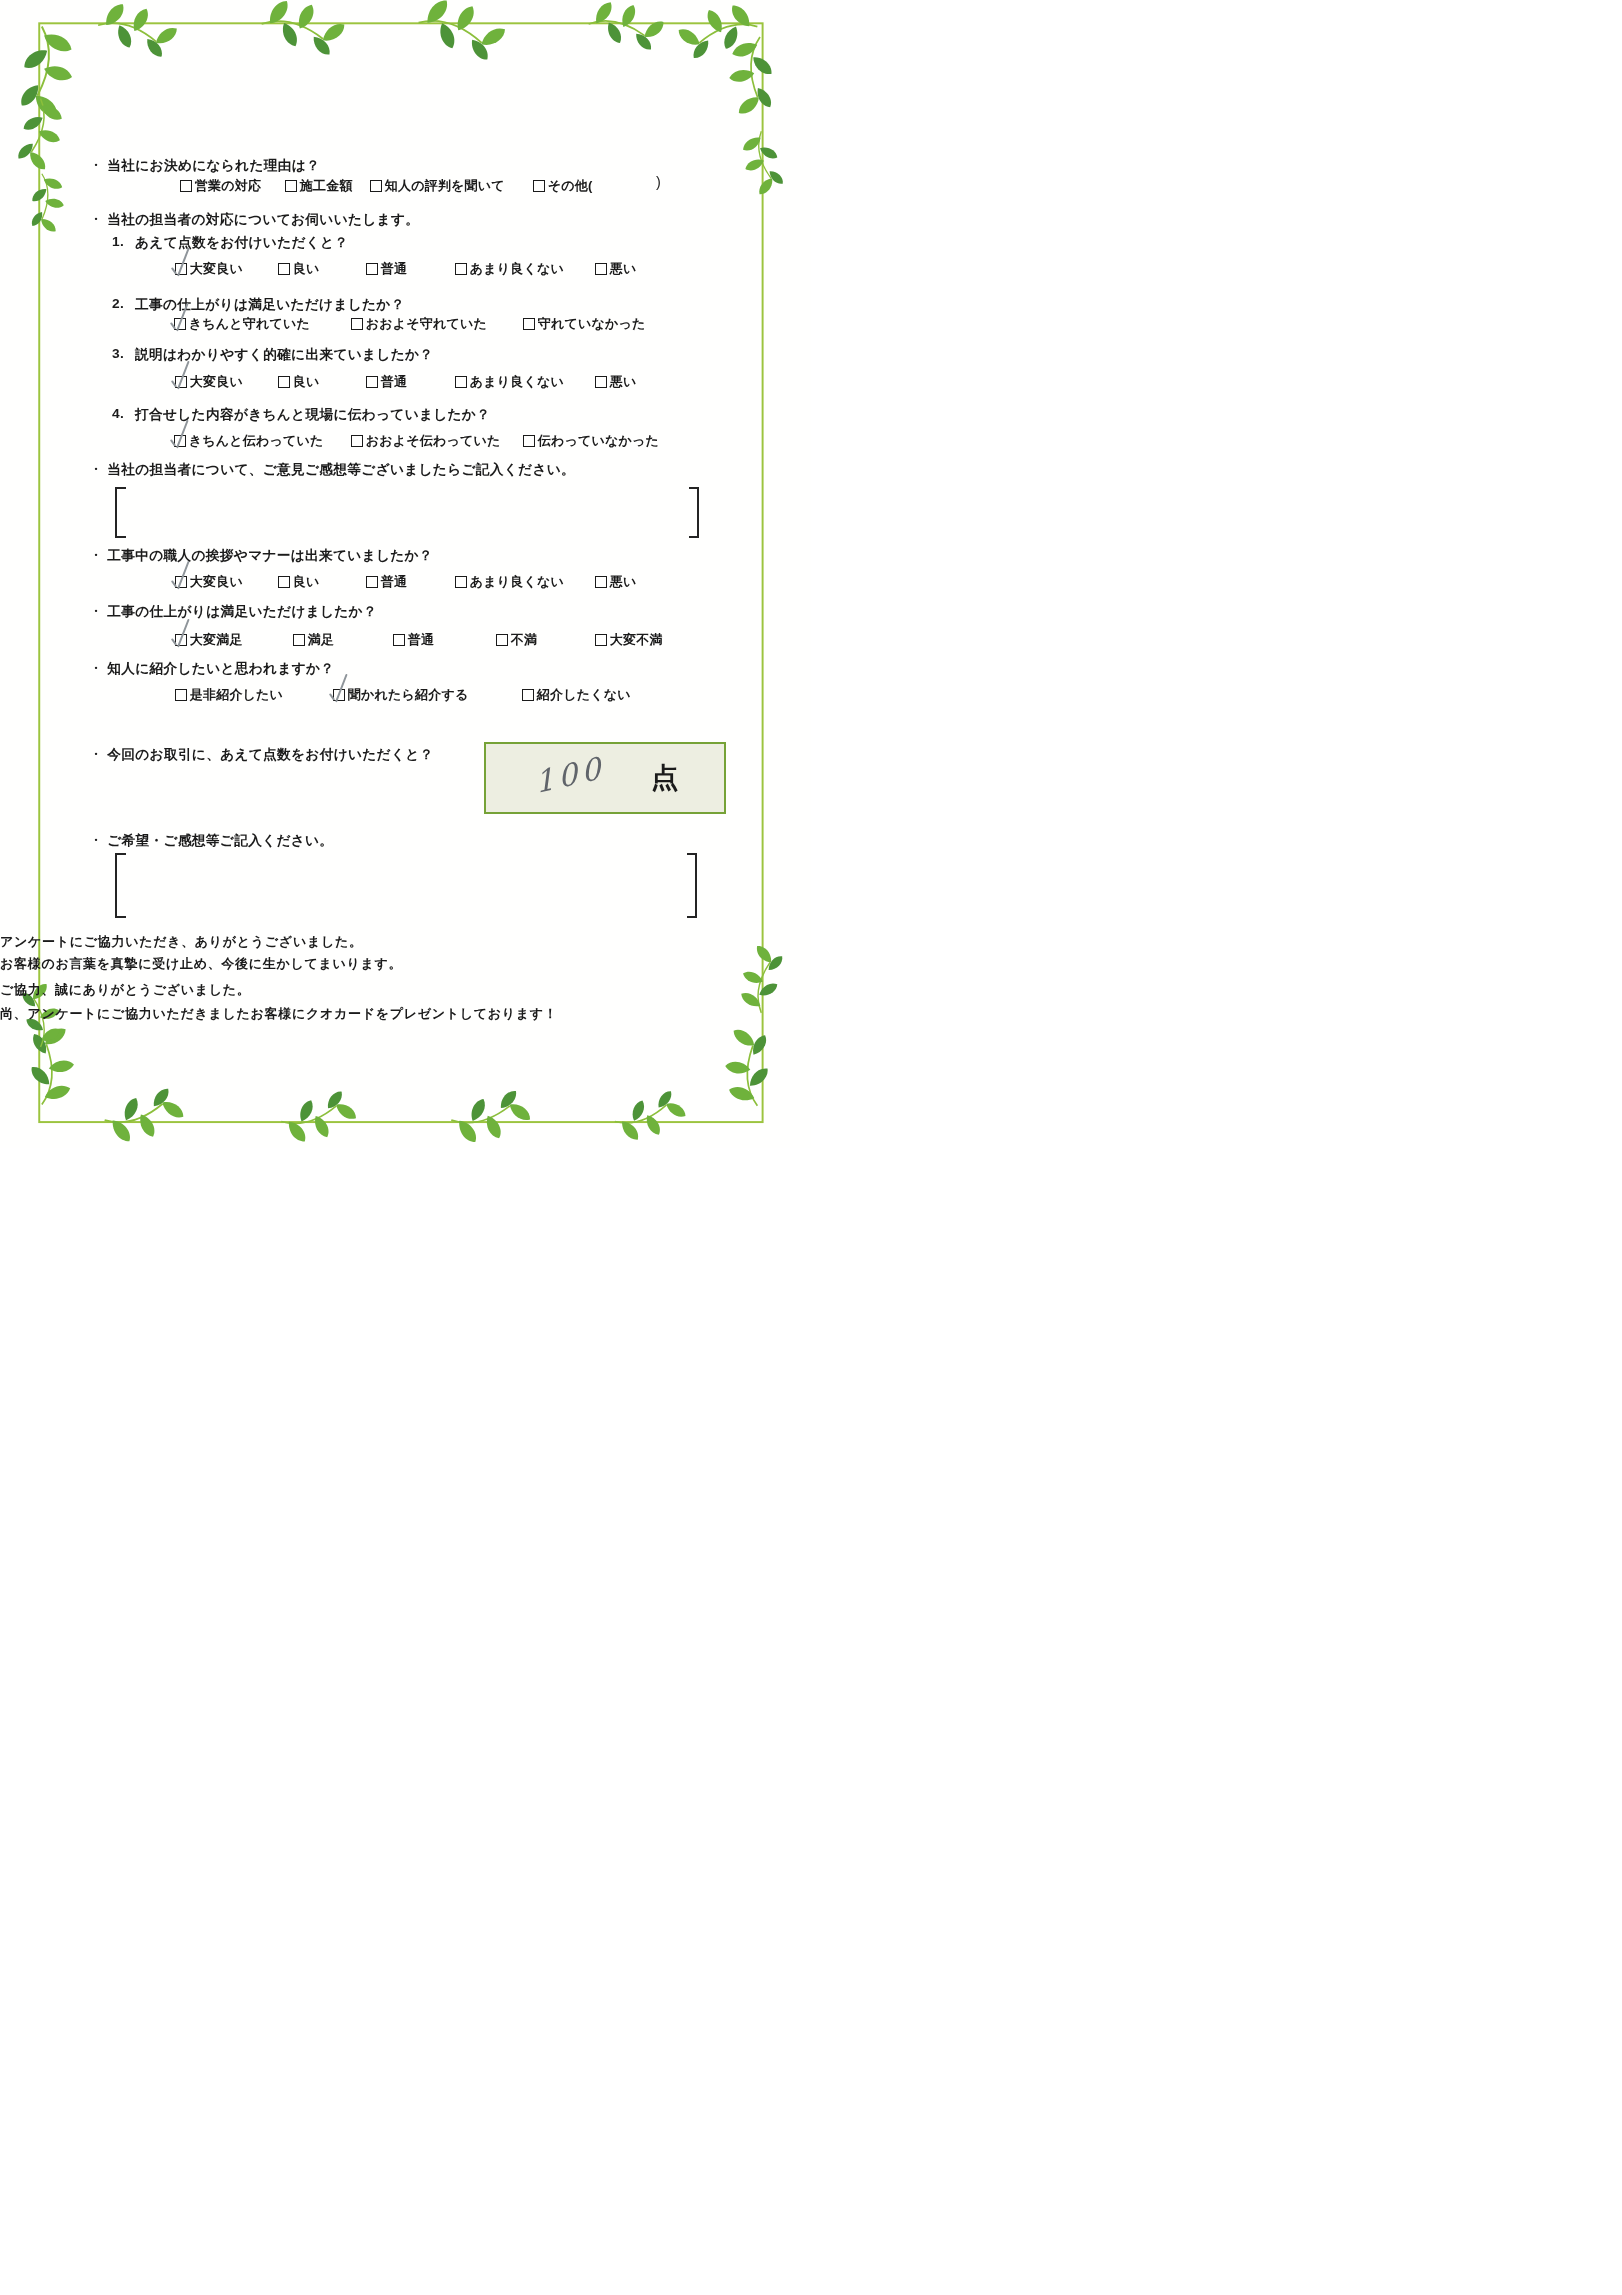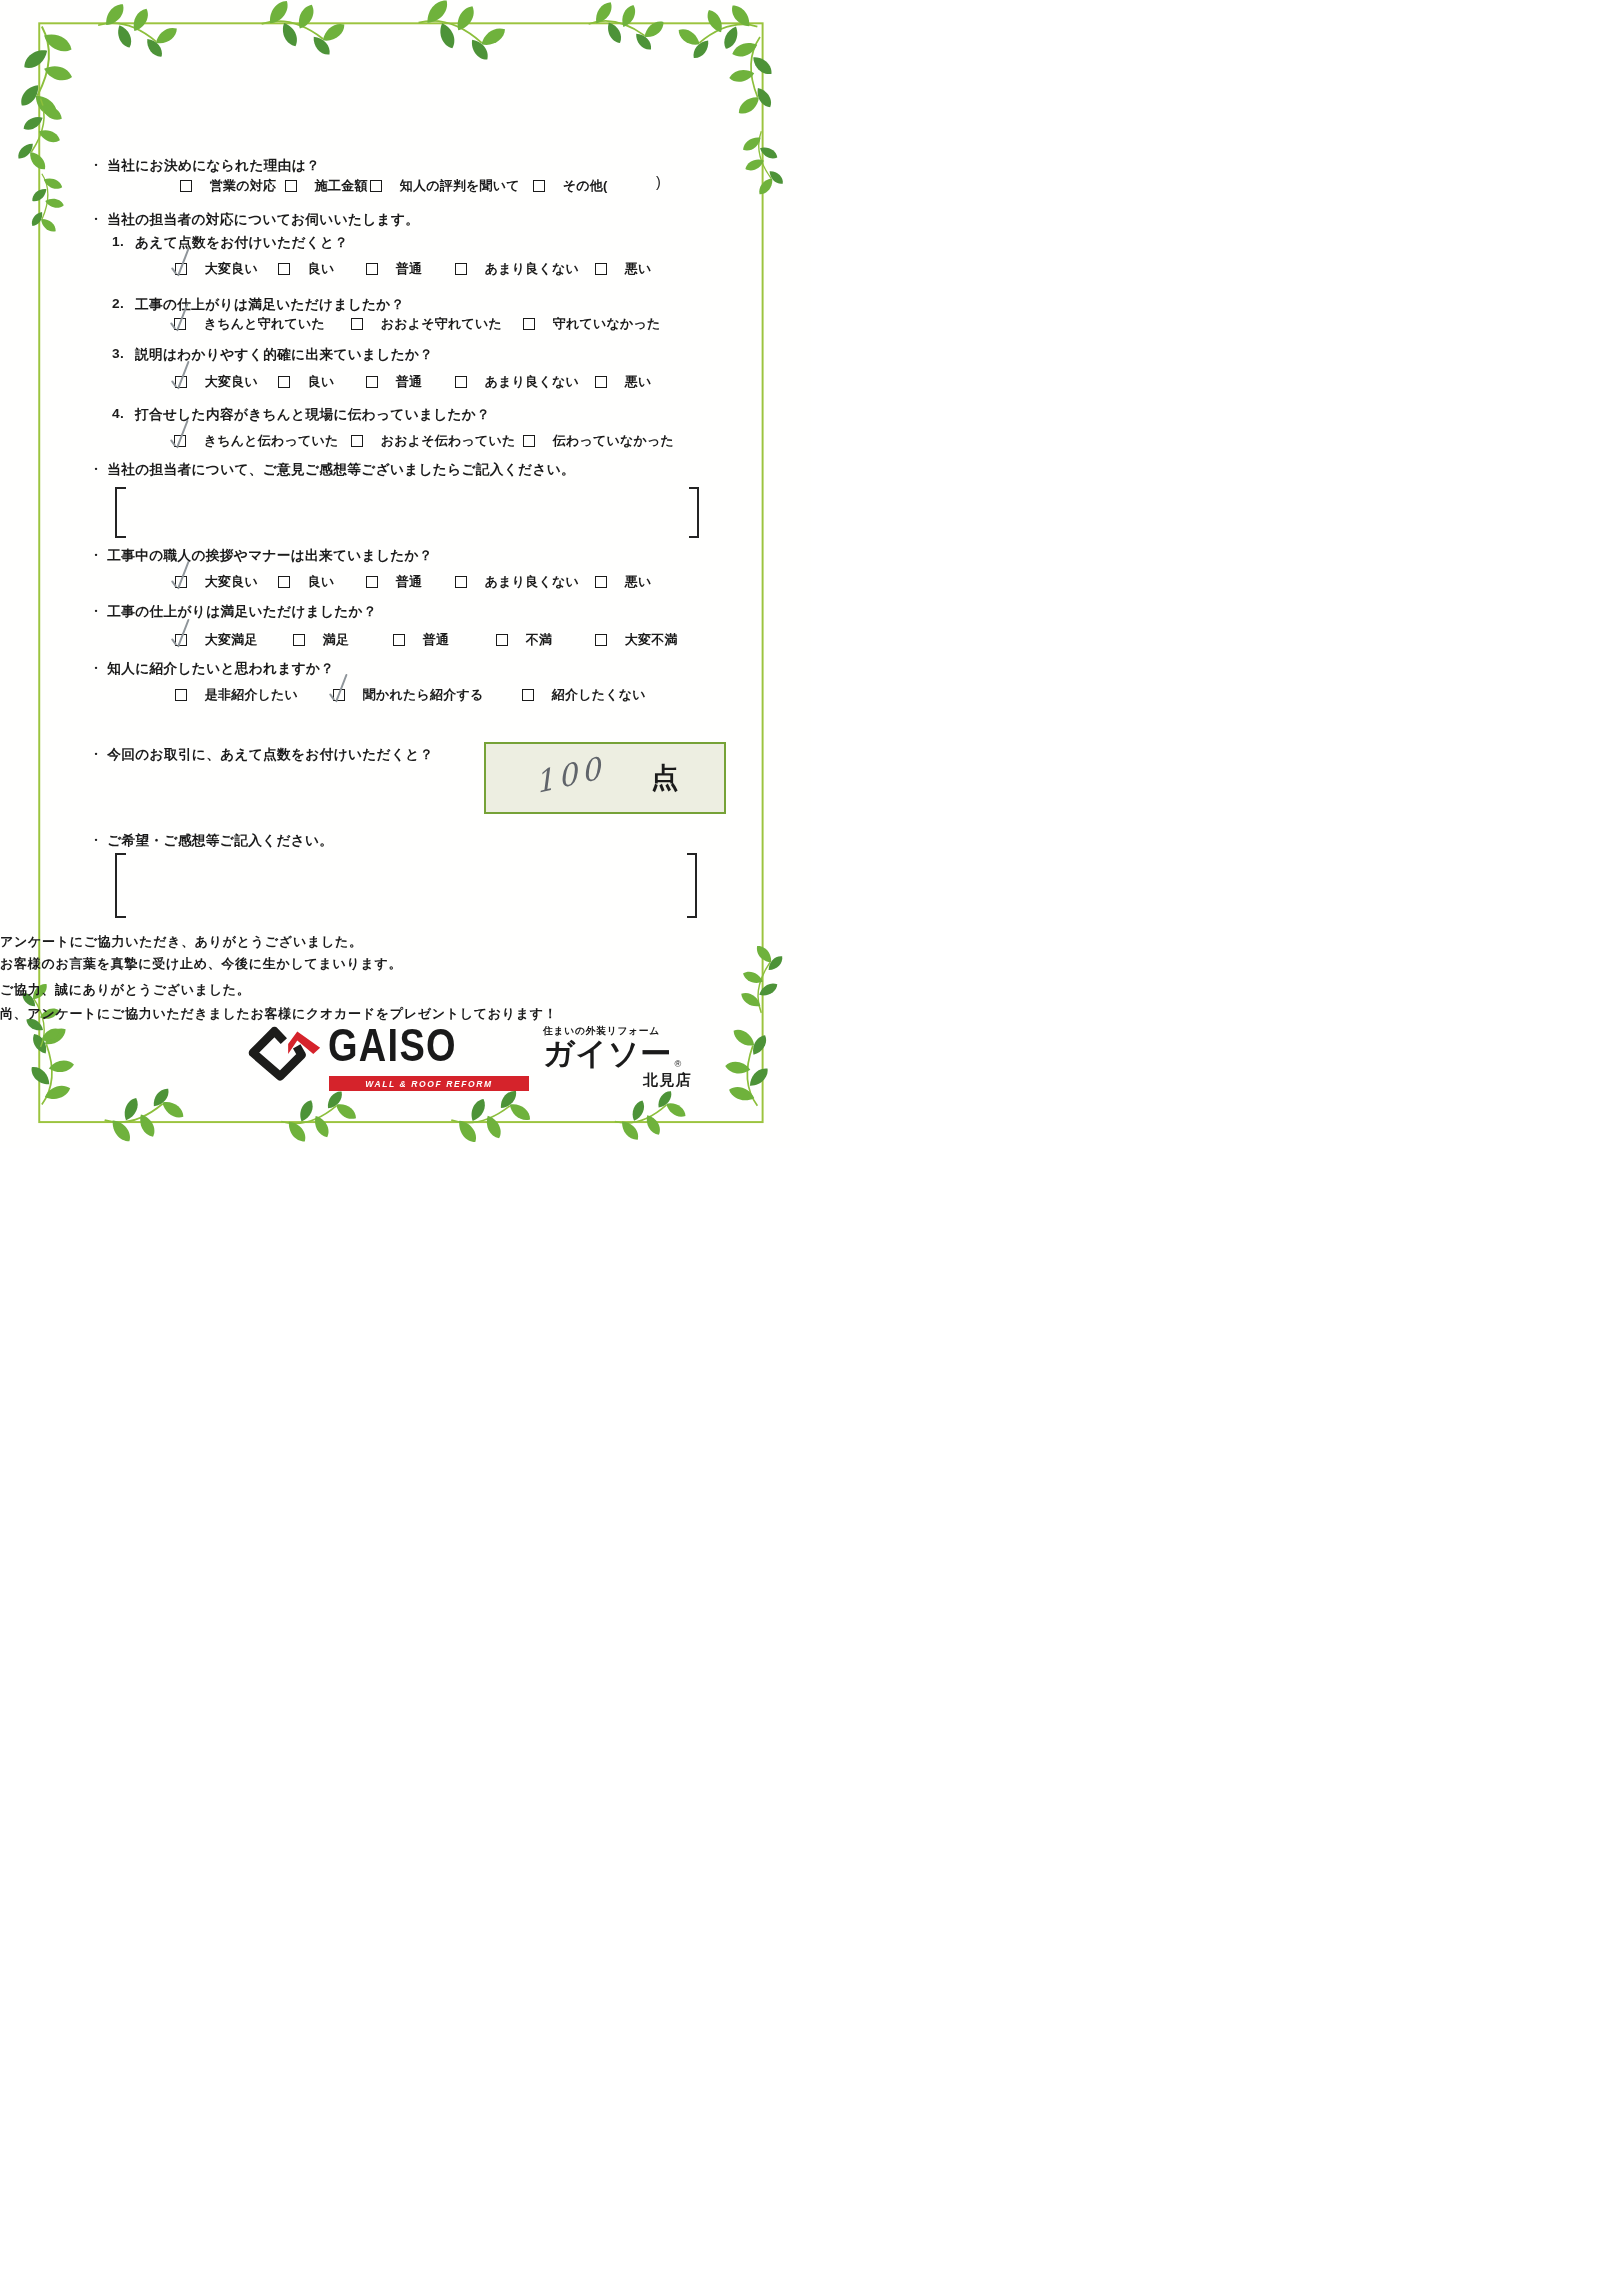--- a/index.html
+++ b/index.html
@@ -13,21 +13,21 @@
     left:0; top:69px; width:811px; text-align:center;
     font-size:28px; font-weight:500; letter-spacing:3.3px;
   }
   .qline { position:absolute; display:flex; align-items:flex-start; gap:5.2px; white-space:nowrap;
            font-size:13.7px; font-weight:700; letter-spacing:0.3px; }
   .qline .bdot { font-size:11.8px; font-weight:700; padding-top:1.3px; }
   .numline { position:absolute; display:flex; gap:11px; white-space:nowrap;
              font-size:13.7px; font-weight:700; letter-spacing:0.3px; }
   .numline .num { font-weight:600; }
   .row { position:absolute; left:0; width:811px; height:18.3px; }
-  .opt { position:absolute; display:flex; align-items:center; gap:18px;
+  .opt { position:absolute; display:flex; align-items:center; gap:3px;
          font-size:13px; font-weight:600; white-space:nowrap; letter-spacing:0.2px;padding-left:36px; }
   .cb { position:relative; width:9.8px; height:9.8px; border:1.3px solid #1b1b1b;
         display:inline-block; flex:0 0 auto; background:transparent; }
   .cb.checked::before {
     content:''; position:absolute; left:0.7px; top:-17.7px; width:1.6px; height:30px;
     background:#8f959a; transform:rotate(21deg); transform-origin:bottom center; border-radius:1.3px;
   }
   .cb.checked::after {
     content:''; position:absolute; left:-3.3px; bottom:-1.3px; width:1.6px; height:7.9px;
     background:#8f959a; transform:rotate(-36deg); border-radius:1.3px;
@@ -325,30 +325,15 @@
     <div class="brk l"></div>
     <div class="brk r"></div>
     <div class="comment-value"></div>
   </div>
 
   <div class="footer-line" style="top:933px">アンケートにご協力いただき、ありがとうございました。</div>
   <div class="footer-line" style="top:955px">お客様のお言葉を真摯に受け止め、今後に生かしてまいります。</div>
   <div class="footer-line" style="top:981px">ご協力、誠にありがとうございました。</div>
   <div class="footer-line" style="top:1005px">尚、アンケートにご協力いただきましたお客様にクオカードをプレゼントしております！</div>
 
-  <div class="logo">
-    <svg class="logo-mark" viewBox="0 0 280 250" aria-hidden="true">
-      <path d="M158 62 L190 18 L270 75 L246 97 L190 50 L158 97 Z" fill="#d5232b"></path>
-      <path d="M143 52 L110 17 L35 93 L130 175 L205 100 L188 70" fill="none" stroke="#1d1d1b" stroke-width="30" stroke-linejoin="round" stroke-linecap="butt"></path>
-    </svg>
-    <div class="gaiso-word">GAISO</div>
-    <div class="gaiso-bar">
-      <span>WALL &amp; ROOF REFORM</span>
-    </div>
-    <div class="logo-right">
-      <div class="logo-tagline">住まいの外装リフォーム</div>
-      <div class="logo-kana"><span>ガイソー</span><span class="logo-reg">®</span></div>
-      <div class="logo-branch">北見店</div>
-    </div>
-  </div>
 
 </div>
 
 
 </body></html>

